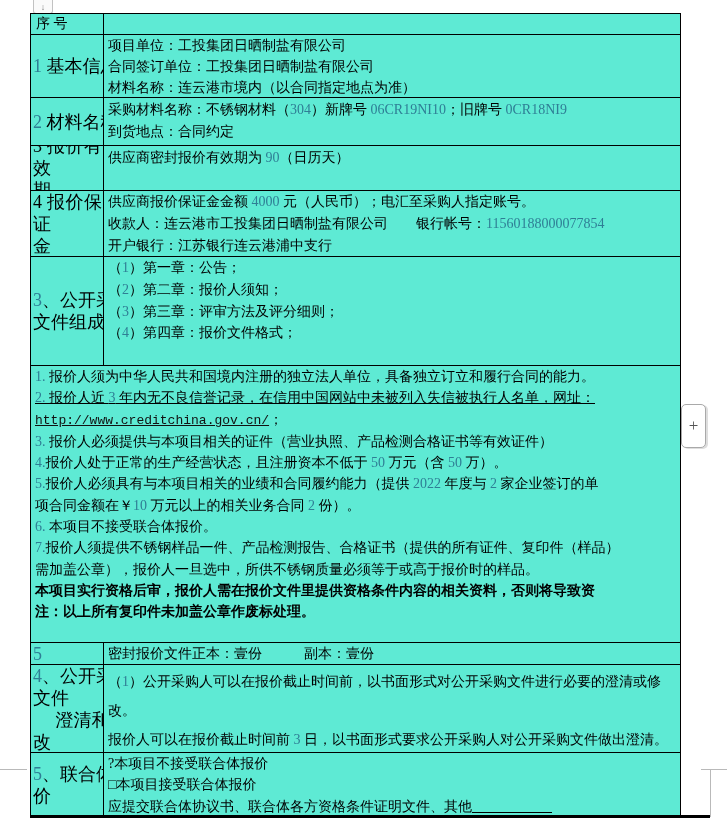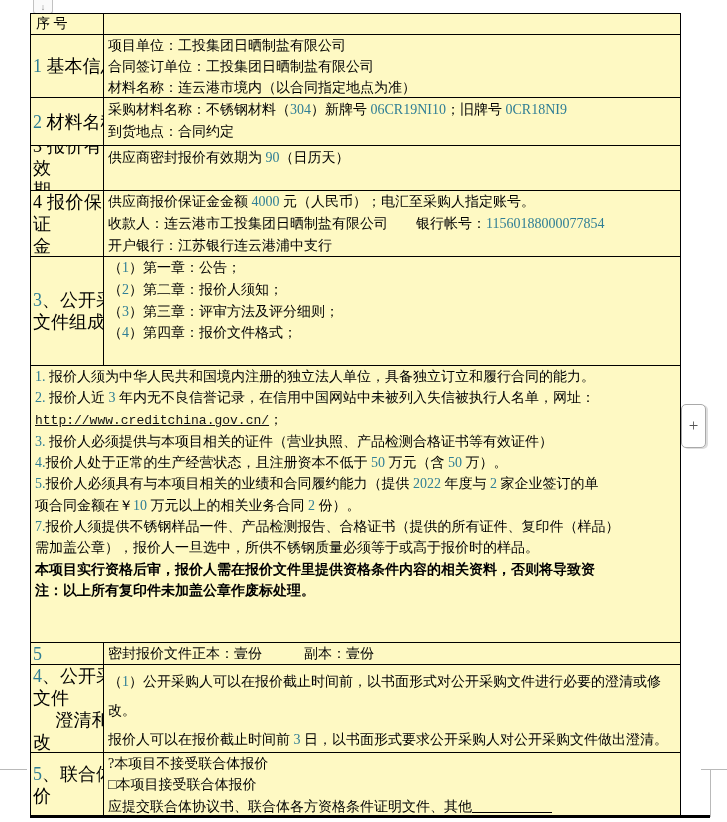--- a/index.html
+++ b/index.html
@@ -15,21 +15,21 @@
     display:flex;align-items:center;justify-content:center;font-size:17px;color:#555;cursor:pointer;}
 
   
   .mark{position:absolute;background:#b9b9b9;}
   .mark-left-h{left:0;top:769px;width:27px;height:1px;}
   .mark-right-h{left:701px;top:769px;width:26px;height:1px;}
   .mark-right-v{left:710px;top:769px;width:1px;height:48px;}
   .bottom-bar{position:absolute;left:30px;top:815px;width:680px;height:3px;background:#000;}
 
   
-  .doc-table{position:absolute;left:30px;top:13px;width:649px;border:1px solid #000;border-bottom:none;background:#fef9c3;}
+  .doc-table{position:absolute;left:30px;top:13px;width:649px;border:1px solid #000;border-bottom:none;background:#5eead4;}
   .row{display:flex;border-bottom:1px solid #000;box-sizing:border-box;align-items:stretch;}
   .cell{box-sizing:border-box;overflow:hidden;}
   .label{width:73px;border-right:1px solid #000;font-size:18px;
     display:flex;flex-direction:column;justify-content:center;padding:0 1px 0 2px;}
   .label .lline{line-height:22px;white-space:pre;}
   .label.just .lline:first-child{text-align:justify;text-align-last:justify;white-space:normal;}
   .content{flex:1;font-size:14px;padding:0 2px 0 4px;}
   .content .line{white-space:pre-wrap;}
   .content.vcenter{display:flex;flex-direction:column;justify-content:flex-end;}
 
@@ -102,26 +102,27 @@
         <div class="cell content" style="padding-top: 0px;">
           <div class="line" style="line-height: 21.8px;"><span>（</span><span class="num">1</span><span>）第一章：公告；</span></div>
           <div class="line" style="line-height: 21.8px;"><span>（</span><span class="num">2</span><span>）第二章：报价人须知；</span></div>
           <div class="line" style="line-height: 21.8px;"><span>（</span><span class="num">3</span><span>）第三章：评审方法及评分细则；</span></div>
           <div class="line" style="line-height: 21.8px;"><span>（</span><span class="num">4</span><span>）第四章：报价文件格式；</span></div>
         </div>
       </div>
       <div class="row" style="height: 277px;">
         <div class="cell content" style="padding-top: 0px;">
           <div class="line" style="line-height: 21.3px;"><span class="num">1. </span><span>报价人须为中华人民共和国境内注册的独立法人单位，具备独立订立和履行合同的能力。</span></div>
-          <div class="line" style="line-height: 21.3px;"><span class="num">2. </span><span>报价人近 </span><span class="num">3</span><span> 年内无不良信誉记录，在信用中国网站中未被列入失信被执行人名单，网址：</span></div>
+          <div class="line" style="line-height: 21.3px; text-decoration: underline;"><span class="num">2. </span><span>报价人近 </span><span class="num">3</span><span> 年内无不良信誉记录，在信用中国网站中未被列入失信被执行人名单，网址：</span></div>
           <div class="line" style="line-height: 21.3px;"><span class="link">http://www.creditchina.gov.cn/</span><span>；</span></div>
           <div class="line" style="line-height: 21.3px;"><span class="num">3. </span><span>报价人必须提供与本项目相关的证件（营业执照、产品检测合格证书等有效证件）</span></div>
           <div class="line" style="line-height: 21.3px;"><span class="num">4.</span><span>报价人处于正常的生产经营状态，且注册资本不低于 </span><span class="num">50</span><span> 万元（含 </span><span class="num">50</span><span> 万）。</span></div>
           <div class="line" style="line-height: 21.3px;"><span class="num">5.</span><span>报价人必须具有与本项目相关的业绩和合同履约能力（提供 </span><span class="num">2022</span><span> 年度与 </span><span class="num">2</span><span> 家企业签订的单</span></div>
           <div class="line" style="line-height: 21.3px;"><span>项合同金额在￥</span><span class="num">10</span><span> 万元以上的相关业务合同 </span><span class="num">2</span><span> 份）。</span></div>
+          <div class="line" style="line-height: 21.3px;"><span class="num">6. </span><span>本项目不接受联合体报价。</span></div>
           <div class="line" style="line-height: 21.3px;"><span class="num">7.</span><span>报价人须提供不锈钢样品一件、产品检测报告、合格证书（提供的所有证件、复印件（样品）</span></div>
           <div class="line" style="line-height: 21.3px;"><span>需加盖公章），报价人一旦选中，所供不锈钢质量必须等于或高于报价时的样品。</span></div>
           <div class="line" style="line-height: 21.3px;"><span class="bold">本项目实行资格后审，报价人需在报价文件里提供资格条件内容的相关资料，否则将导致资</span></div>
           <div class="line" style="line-height: 21.3px;"><span class="bold">注：以上所有复印件未加盖公章作废标处理。</span></div>
         </div>
       </div>
       <div class="row" style="height: 22px;">
         <div class="cell label">
           <div class="lline"><span class="num">5</span></div>
         </div>

